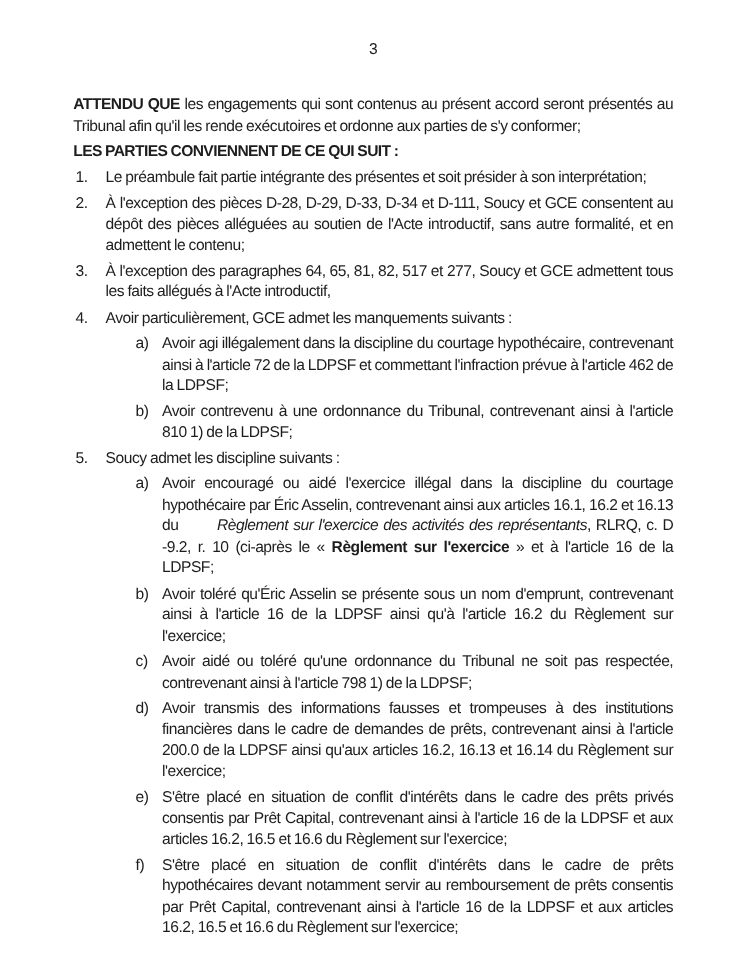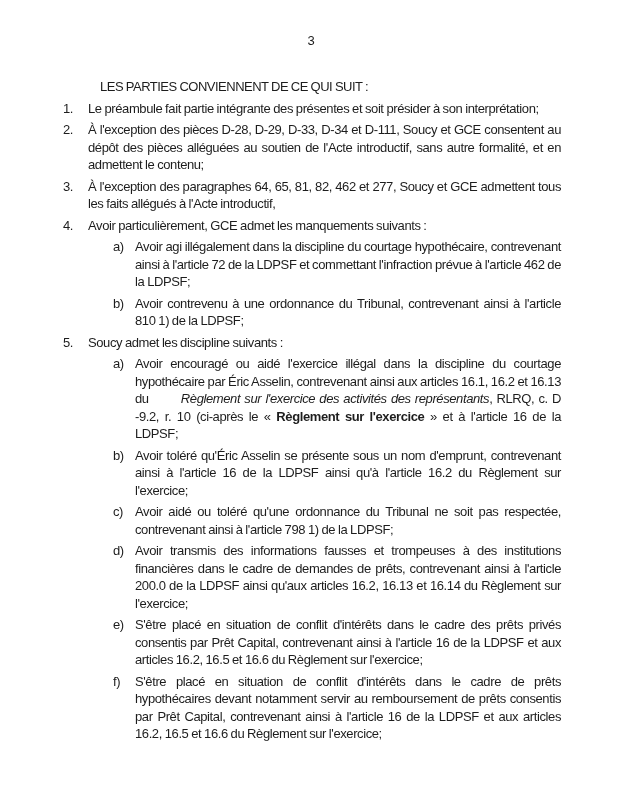--- a/index.html
+++ b/index.html
@@ -27,21 +27,21 @@
     top: 78px;
     width: 500px;
     font-size: 13px;
     line-height: 17.5px;
     letter-spacing: -0.4px;
     word-spacing: -0.4px;
   }
   .blk { margin-top: 4px; }
   .blk:first-child { margin-top: 0; }
   .par { text-align: justify; }
-  .heading { font-weight: normal; letter-spacing: -0.5px; margin-left: 39px; }
+  .heading { font-weight: bold; letter-spacing: -0.5px; }
   .item { display: flex; }
   .item > .marker {
     flex: 0 0 27px;
     box-sizing: border-box;
     padding-left: 2px;
   }
   .sub { display: flex; margin-left: 50px; }
   .sub > .marker {
     flex: 0 0 24px;
     box-sizing: border-box;
@@ -50,32 +50,33 @@
   .txt { flex: 1 1 auto; text-align: justify; }
   .b { font-weight: bold; }
   .i { font-style: italic; margin-left: 28px; }
 </style>
 </head>
 <body>
 
 <div class="page">
   <div class="pagenum">3</div>
   <div class="content">
+      <div class="blk par"><span class="b ">ATTENDU QUE</span><span class=""> les engagements qui sont contenus au présent accord seront présentés au Tribunal afin qu'il les rende exécutoires et ordonne aux parties de s'y conformer;</span></div>
       <div class="blk heading">LES PARTIES CONVIENNENT DE CE QUI SUIT :</div>
       <div class="blk item">
         <div class="marker">1.</div>
         <div class="txt"><span class="">Le préambule fait partie intégrante des présentes et soit présider à son interprétation;</span></div>
       </div>
       <div class="blk item">
         <div class="marker">2.</div>
         <div class="txt"><span class="">À l'exception des pièces D-28, D-29, D-33, D-34 et D-111, Soucy et GCE consentent au dépôt des pièces alléguées au soutien de l'Acte introductif, sans autre formalité, et en admettent le contenu;</span></div>
       </div>
       <div class="blk item">
         <div class="marker">3.</div>
-        <div class="txt"><span class="">À l'exception des paragraphes 64, 65, 81, 82, 462 et 277, Soucy et GCE admettent tous les faits allégués à l'Acte introductif,</span></div>
+        <div class="txt"><span class="">À l'exception des paragraphes 64, 65, 81, 82, 517 et 277, Soucy et GCE admettent tous les faits allégués à l'Acte introductif,</span></div>
       </div>
       <div class="blk item">
         <div class="marker">4.</div>
         <div class="txt"><span class="">Avoir particulièrement, GCE admet les manquements suivants :</span></div>
       </div>
       <div class="blk sub">
         <div class="marker">a)</div>
         <div class="txt"><span class="">Avoir agi illégalement dans la discipline du courtage hypothécaire, contrevenant ainsi à l'article 72 de la LDPSF et commettant l'infraction prévue à l'article 462 de la LDPSF;</span></div>
       </div>
       <div class="blk sub">

